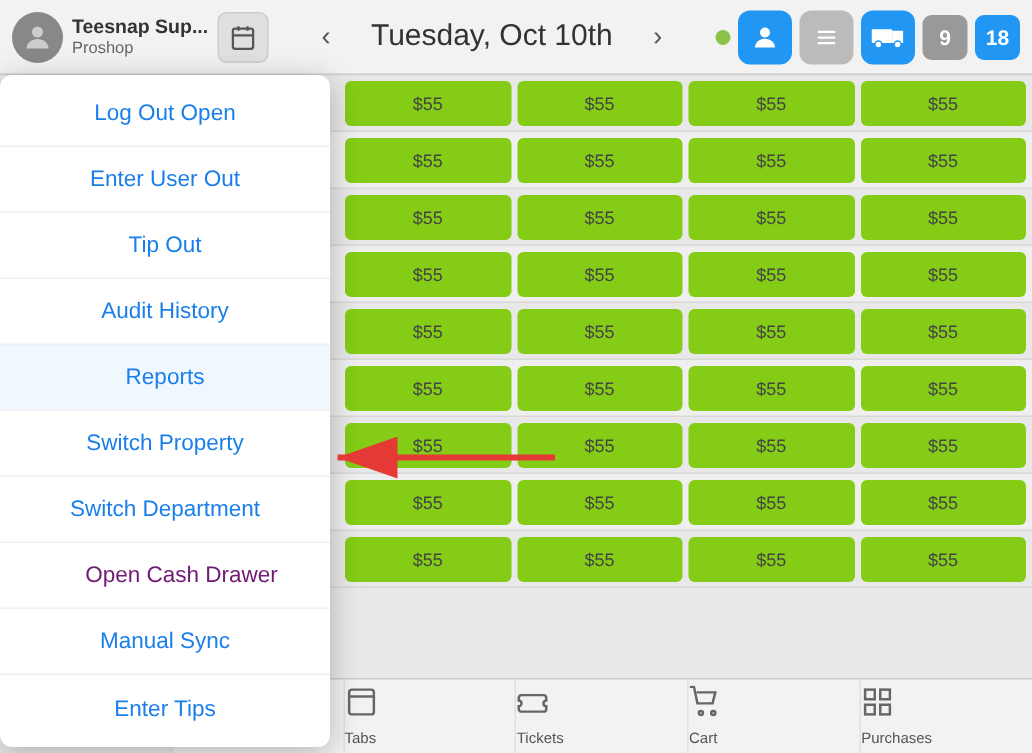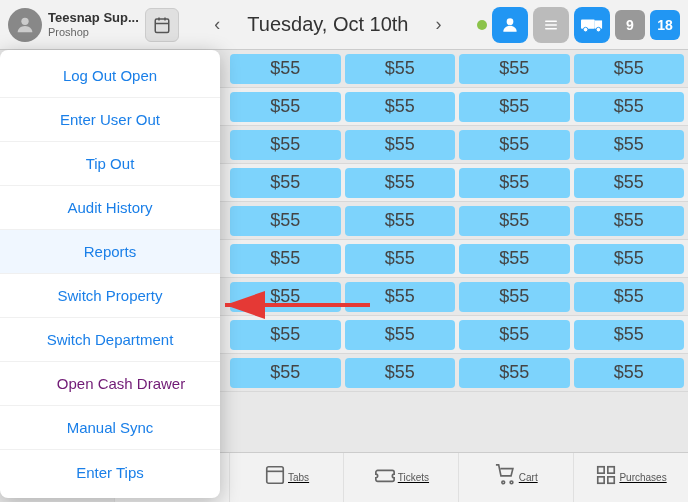--- a/index.html
+++ b/index.html
@@ -168,26 +168,26 @@
     .grid-cells {
       display: flex;
       flex: 1;
       gap: 4px;
       padding: 4px 4px 4px 0;
       margin-left: 200px;
     }
     .grid-cell {
       flex: 1;
       height: 30px;
-      background: #7dd3fc;
+      background: #84cc16;
       border-radius: 4px;
       display: flex;
       align-items: center;
       justify-content: center;
-      font-size: 18px;
+      font-size: 12px;
       color: #444;
     }
 
     
     .dropdown-menu {
       position: absolute;
       top: 0;
       left: 0;
       width: 220px;
       background: white;
@@ -227,26 +227,25 @@
       right: 0;
       height: 50px;
       background: #f2f2f2;
       border-top: 1px solid #ccc;
       display: flex;
       z-index: 10;
     }
     .bottom-nav-item {
       flex: 1;
       display: flex;
-      align-items: center;
+      flex-direction: column;
       justify-content: center;
       gap: 2px;
       cursor: pointer;
       border-right: 1px solid #e0e0e0;
-      text-decoration: underline;
     }
     .bottom-nav-item:last-child { border-right: none; }
     .bottom-nav-item.active { background: #e8e8e8; }
     .bottom-nav-icon { font-size: 20px; color: #555; }
     .bottom-nav-icon.active-icon { color: #333; }
     .bottom-nav-label {
       font-size: 10px;
       color: #555;
     }
     .bottom-nav-label.active-label { color: #333; font-weight: 600; }

